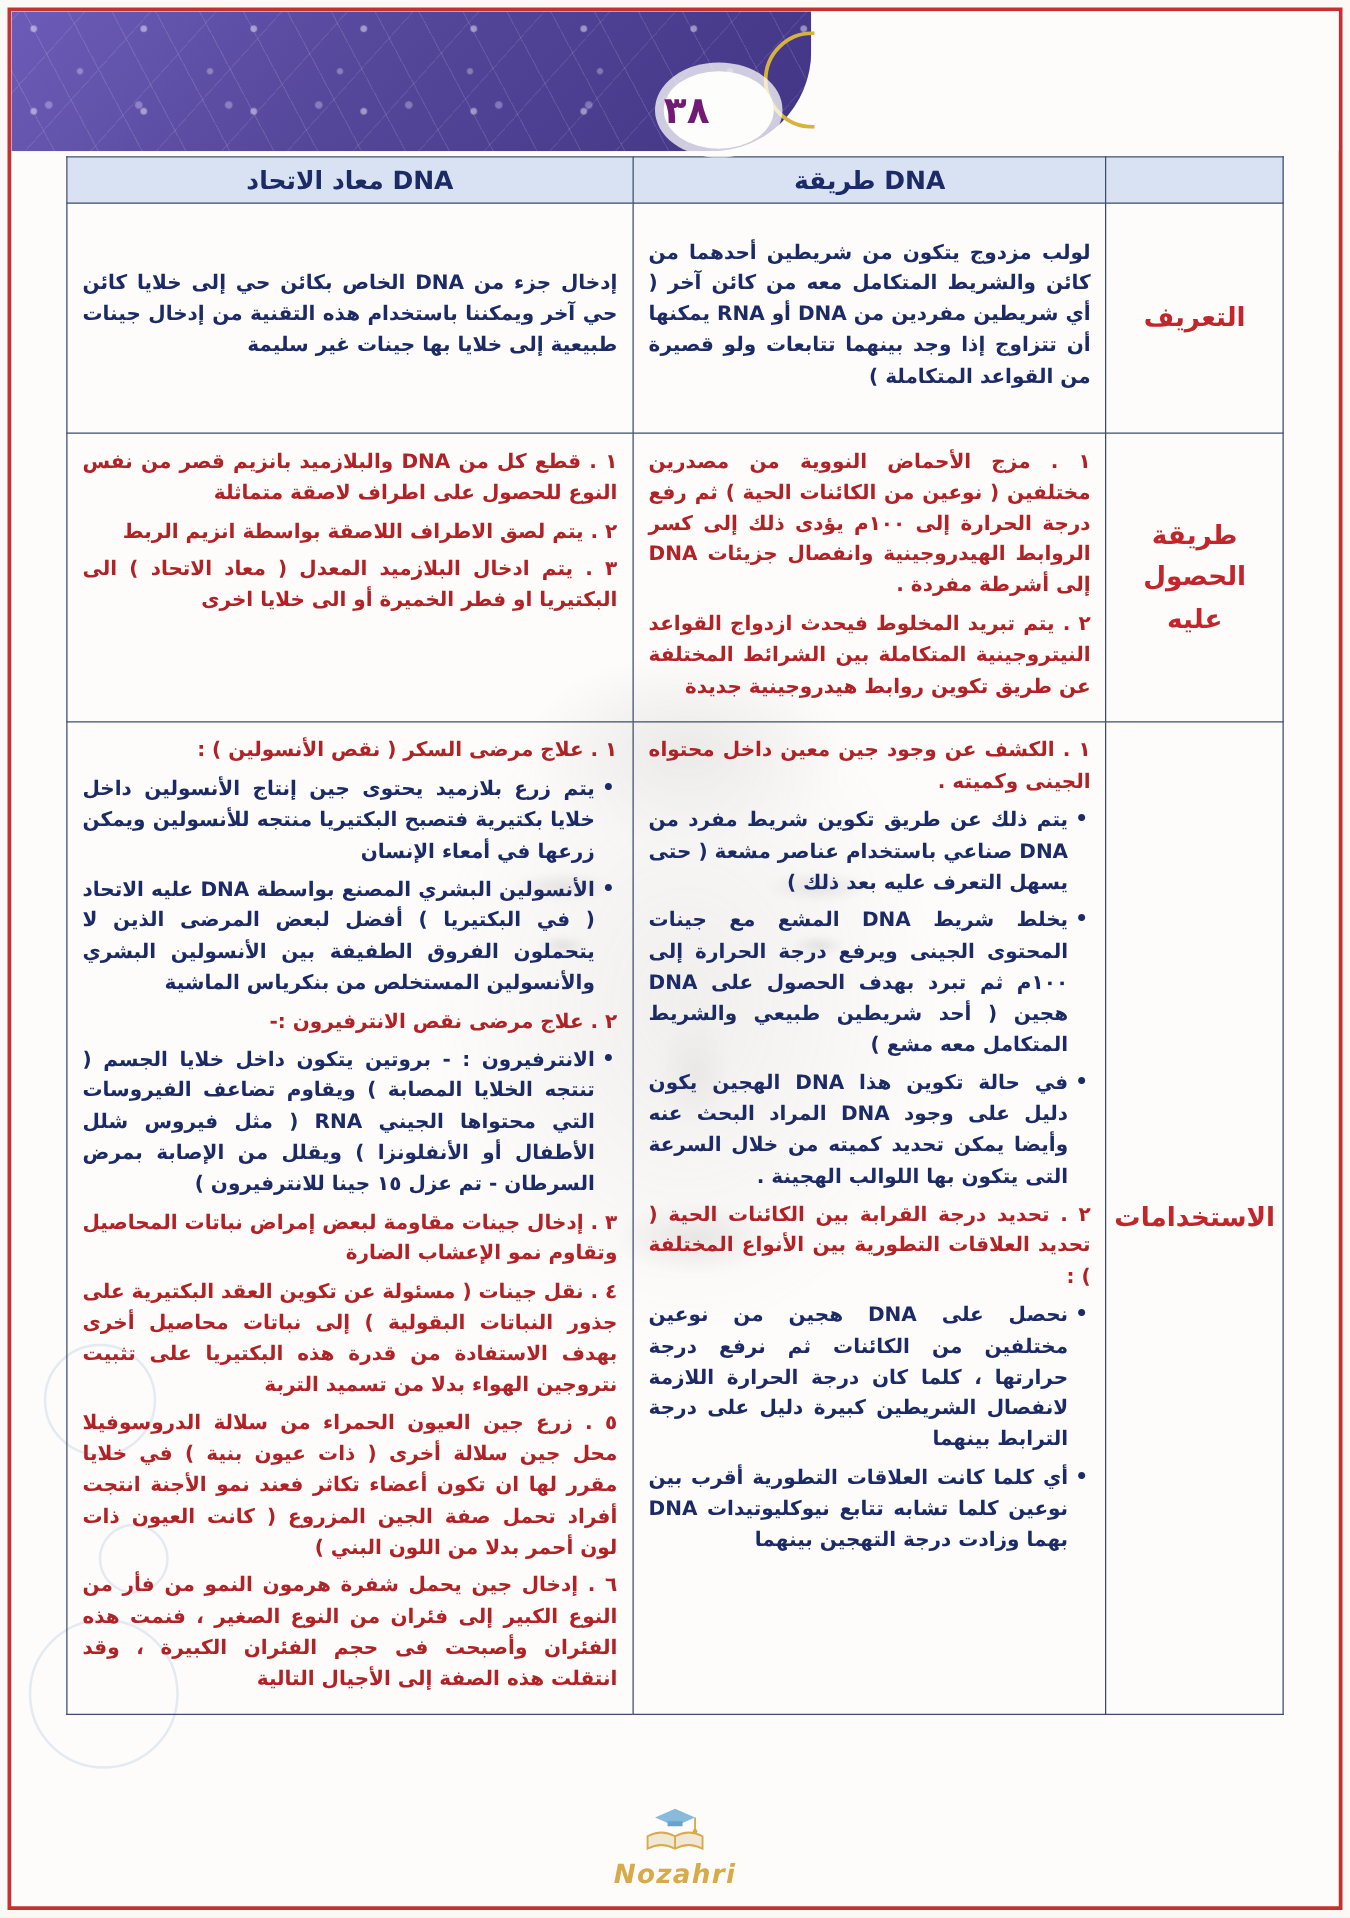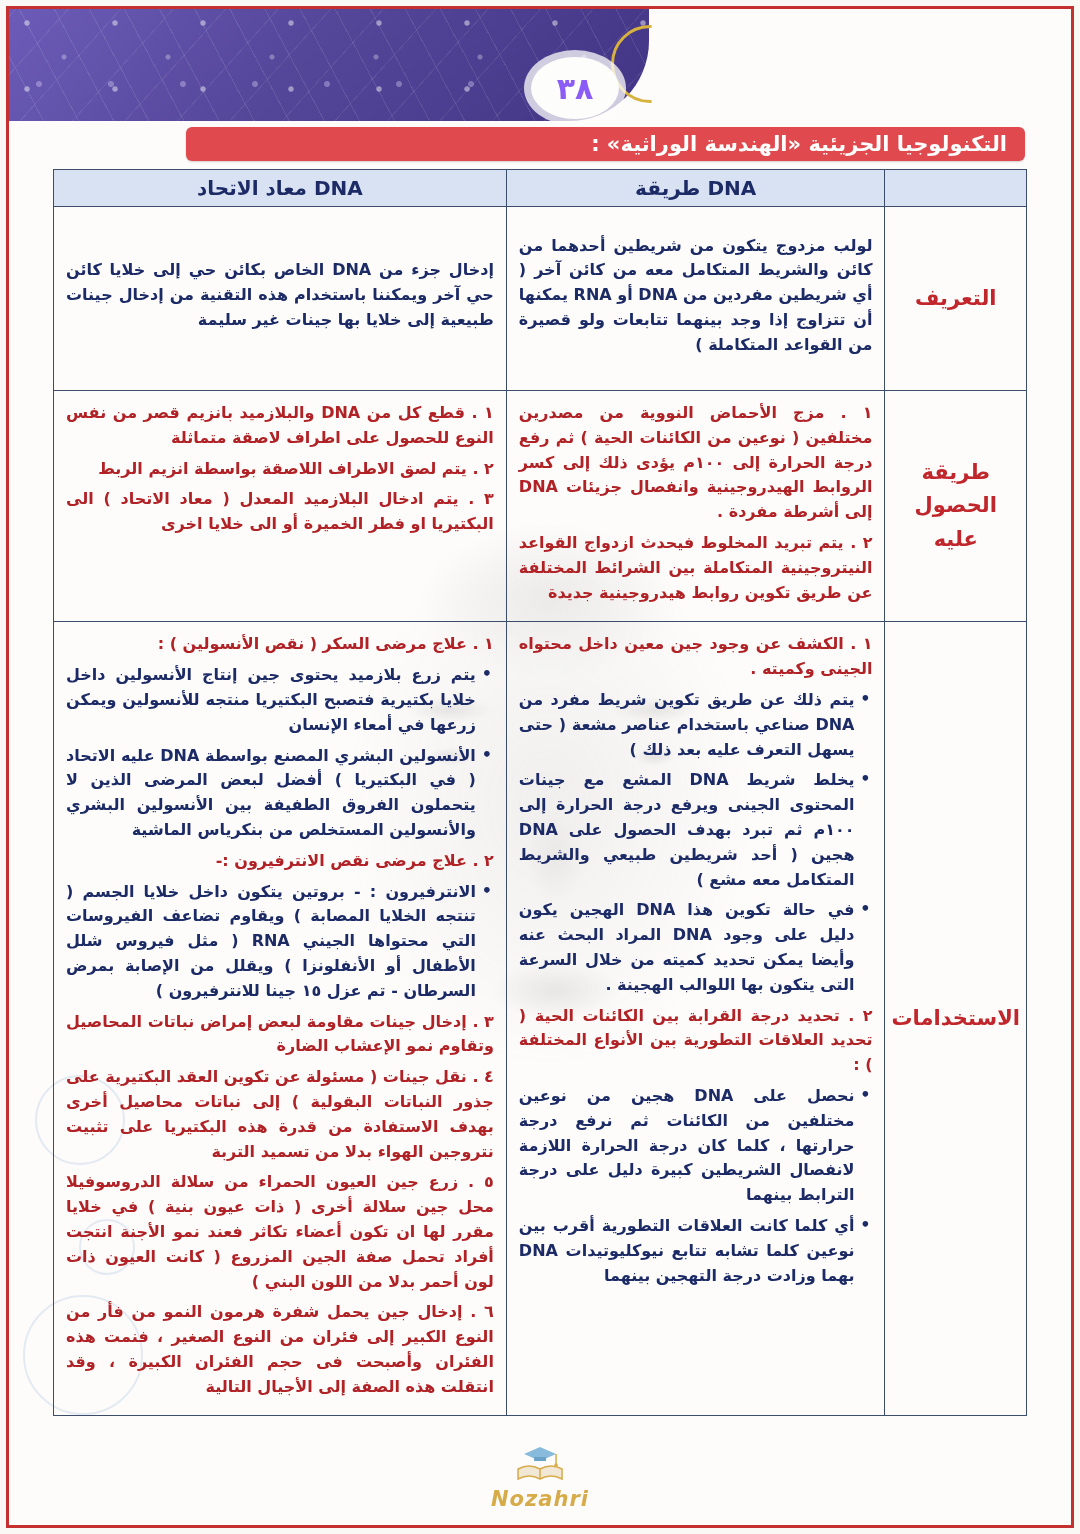--- a/index.html
+++ b/index.html
@@ -26,23 +26,23 @@
       radial-gradient(circle at 55px 48px, rgba(255,255,255,.30) 2px, transparent 3px),
       radial-gradient(circle at 30px 75px, rgba(230,220,255,.35) 2.5px, transparent 3.5px),
       repeating-linear-gradient(62deg, transparent 0 30px, rgba(255,255,255,.10) 30px 31px),
       repeating-linear-gradient(-48deg, transparent 0 38px, rgba(255,255,255,.08) 38px 39px),
       linear-gradient(130deg,#6c5cb8 0%,#544699 45%,#423585 100%);
     background-size:88px 66px,104px 84px,72px 96px,auto,auto,100% 100%;
   }
   .page-num-blob{
     position:absolute;top:48px;left:522px;width:88px;height:62px;
     background:#fdfdfb;border-radius:50%;
-    display:flex;align-items:center;justify-content:center;
+    display:flex;align-items:center;justify-content:flex-start;
     box-shadow:0 0 0 7px rgba(253,253,251,.75);
-    font-size:30px;font-weight:bold;color:#8b5cf6;z-index:3;
+    font-size:30px;font-weight:bold;color:#701a75;z-index:3;
   }
   .title-banner{
     position:absolute;top:24px;right:8px;left:628px;height:60px;
     background:var(--banner-navy);
     border-radius:34px 4px 4px 34px;
     display:flex;align-items:center;justify-content:center;
     color:#ffffff;font-size:33px;font-weight:bold;z-index:2;
     letter-spacing:.5px;
   }
   .gold-arc{
@@ -145,23 +145,20 @@
     </div>
 
     <div class="face"></div>
     <div class="bubble b1"></div>
     <div class="bubble b2"></div>
     <div class="bubble b3"></div>
 
     <div class="content">
 
 
-      <div class="section-banner">
-        <span>التكنولوجيا الجزيئية «الهندسة الوراثية» :</span>
-      </div>
 
       <table class="main-table">
         <colgroup>
             <col class="c-label">
             <col class="c-hybrid">
             <col class="c-recomb">
           </colgroup>
         <thead>
           <tr>
             <th></th>

